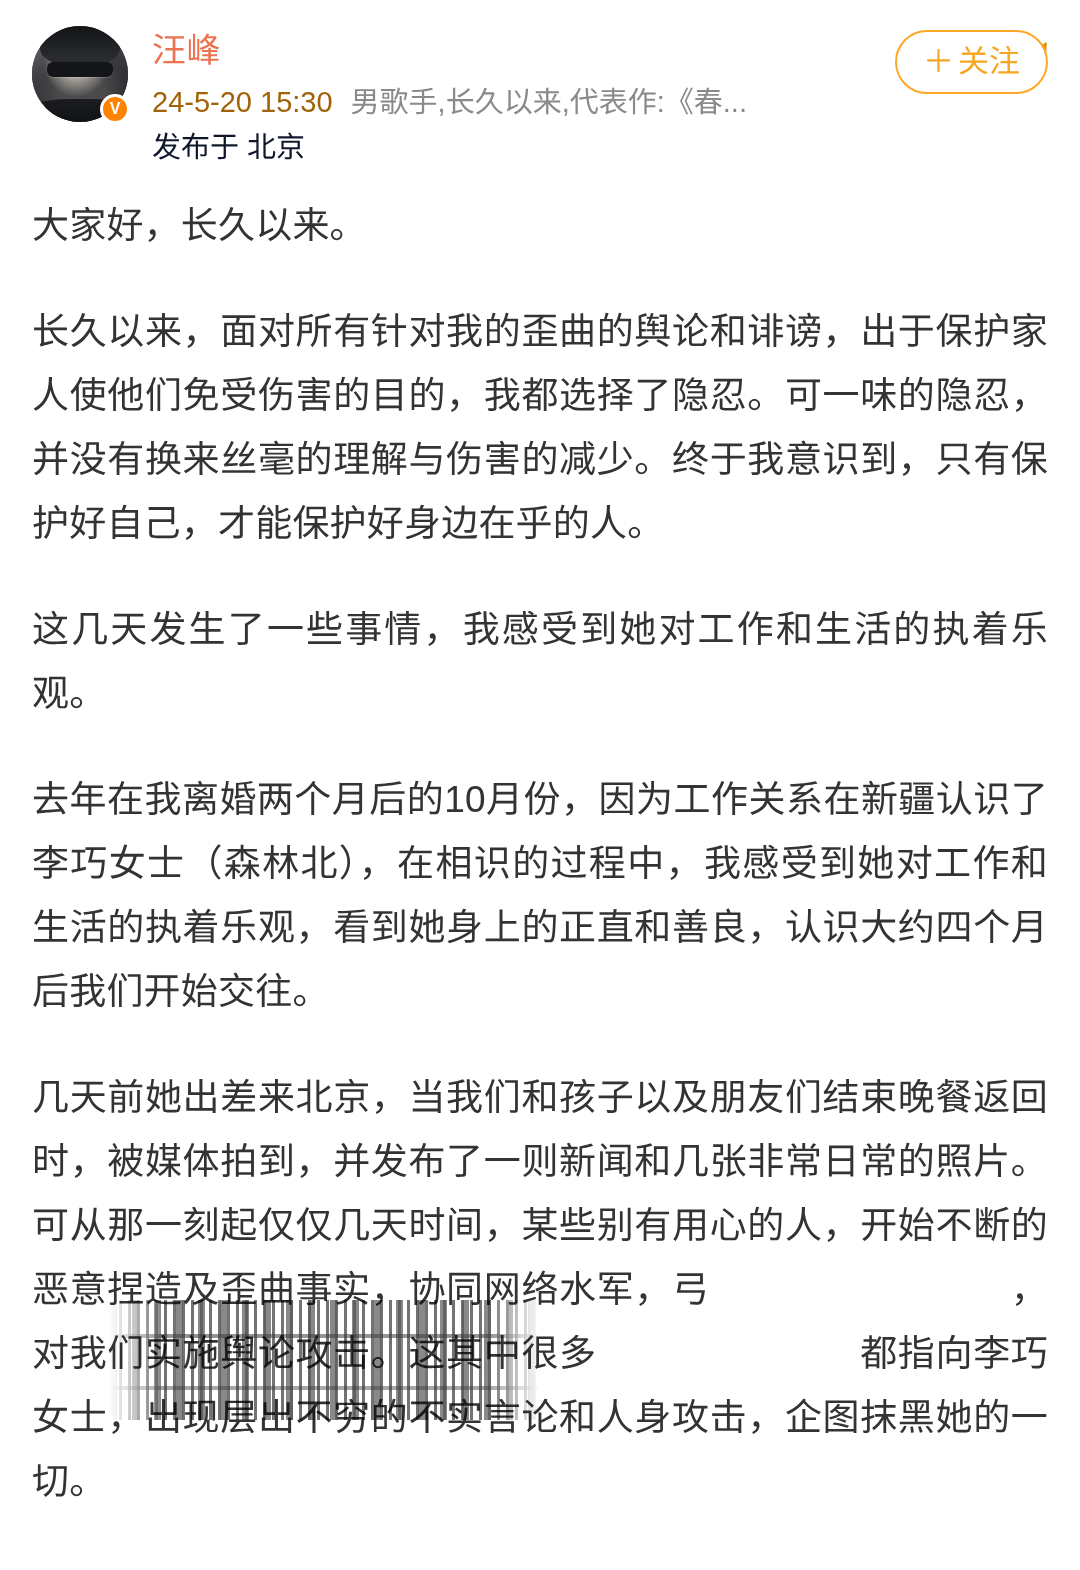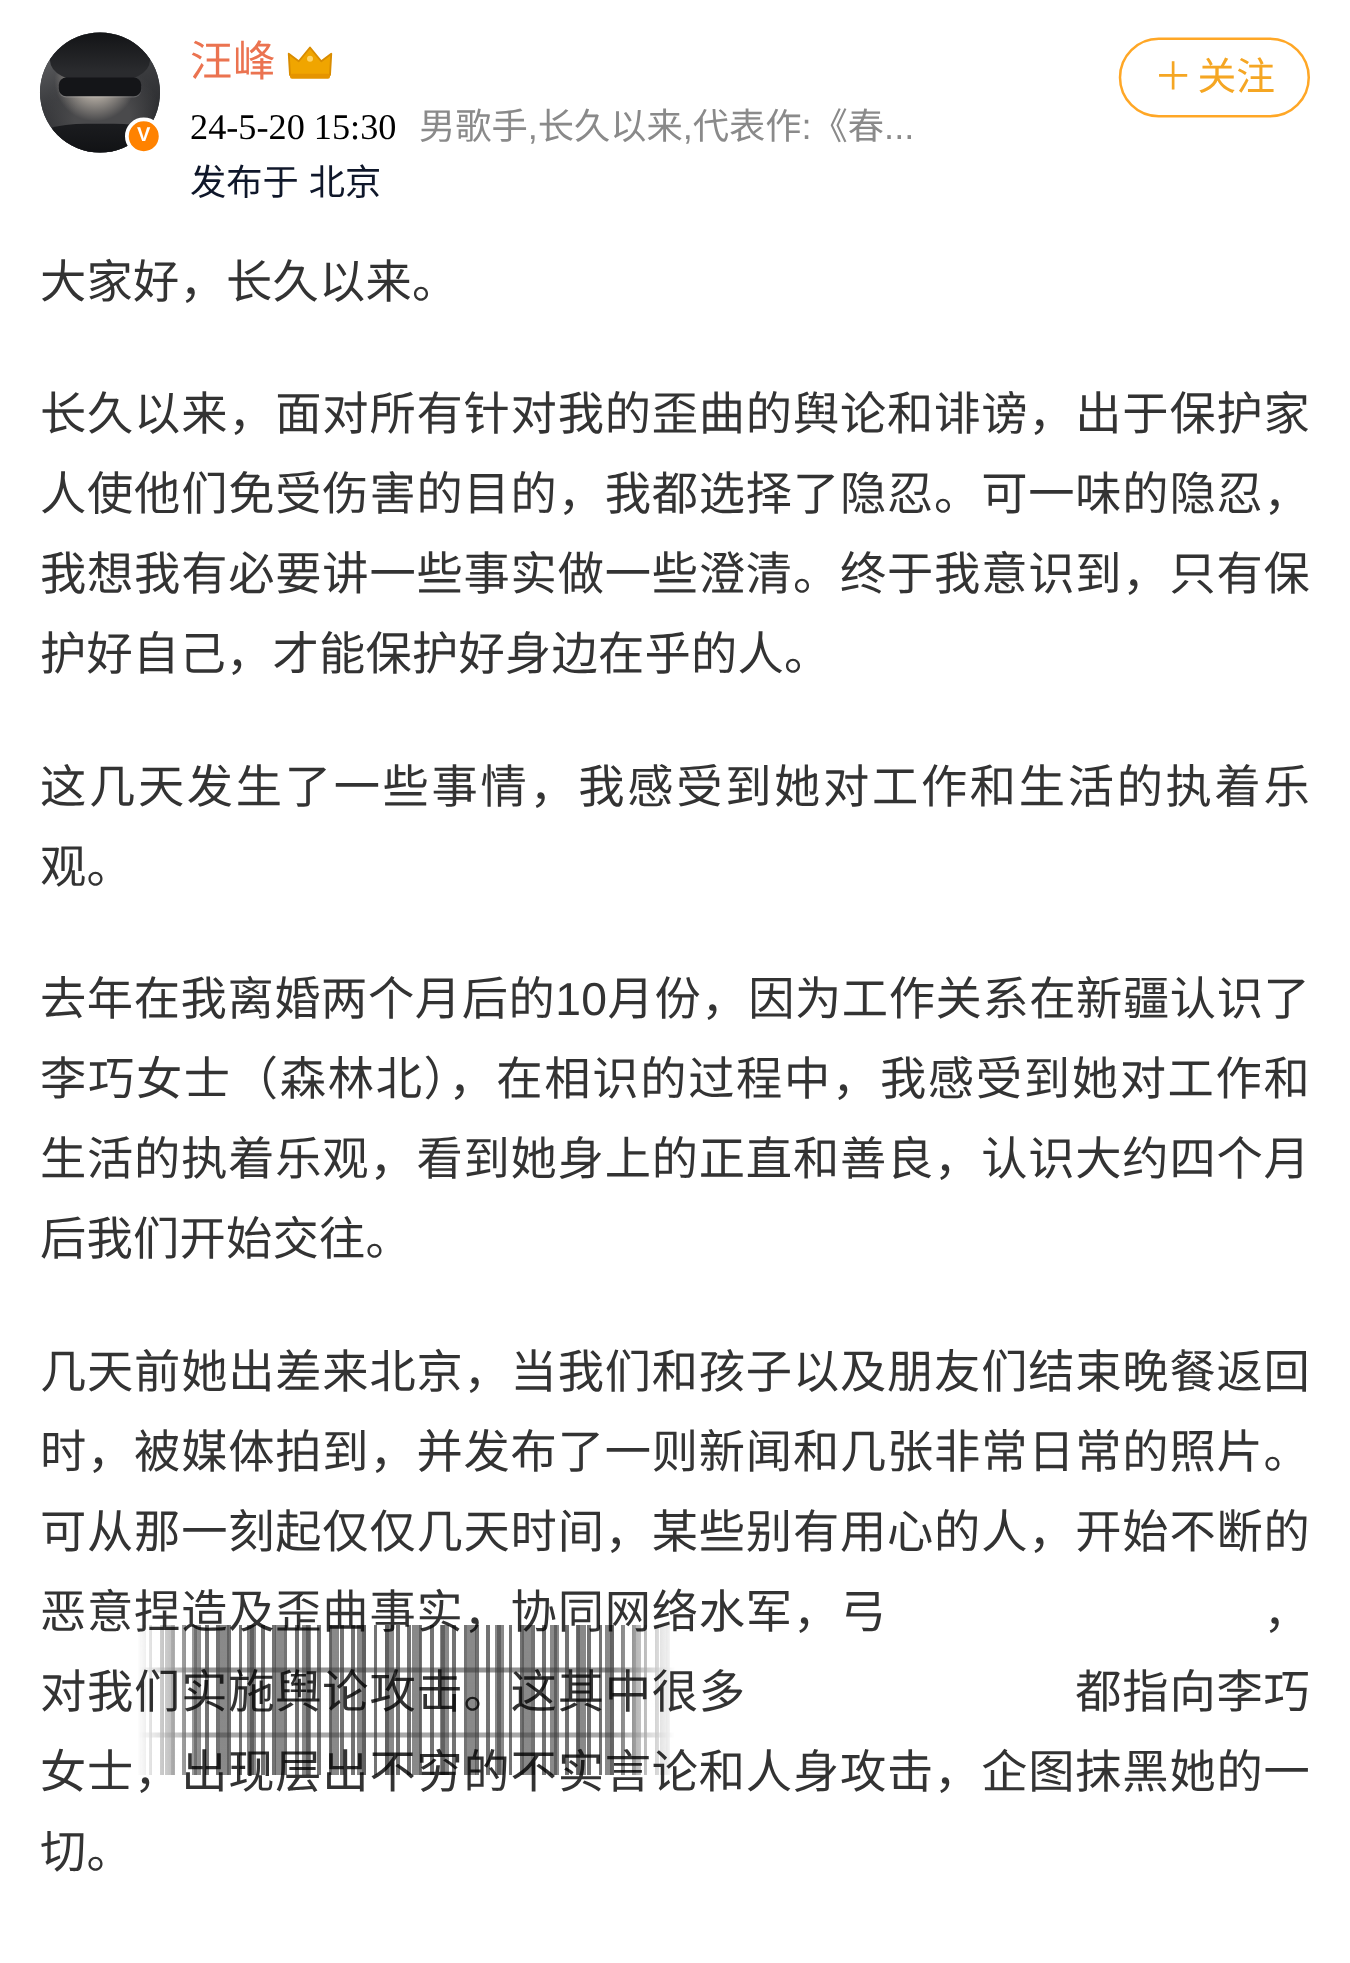--- a/index.html
+++ b/index.html
@@ -107,20 +107,21 @@
     padding-top: 4px;
     flex: 1 1 auto;
     min-width: 0;
   }
 
   .name-row {
     display: flex;
     align-items: center;
     gap: 8px;
     height: 48px;
+    justify-content: space-between;
   }
   .uname {
     color: #eb7350;
     font-size: 34px;
     line-height: 42px;
     letter-spacing: .5px;
   }
   .crown-icon {
     width: 38px;
     height: 30px;
@@ -133,21 +134,21 @@
     display: flex;
     align-items: baseline;
     gap: 18px;
     margin-top: 8px;
     color: #8a8a8a;
     font-size: 29px;
     line-height: 40px;
     white-space: nowrap;
     overflow: hidden;
   }
-  .time-row .time { color: #000000; font-family: Liberation Serif, serif; }
+  .time-row .time { color: #a16207; }
   .time-row .desc {
     color: #8a8a8a;
     overflow: hidden;
     text-overflow: ellipsis;
     max-width: 600px;
   }
   .loc-row {
     margin-top: 4px;
     color: #0f172a;
     font-size: 29px;
@@ -263,21 +264,21 @@
     </div>
 
     <div class="follow-btn">
       <span class="plus">＋</span>
       <span>关注</span>
     </div>
   </div>
 
   <div class="content">
     <p>大家好，长久以来。</p>
-    <p>长久以来，面对所有针对我的歪曲的舆论和诽谤，出于保护家人使他们免受伤害的目的，我都选择了隐忍。可一味的隐忍，我想我有必要讲一些事实做一些澄清。终于我意识到，只有保护好自己，才能保护好身边在乎的人。</p>
+    <p>长久以来，面对所有针对我的歪曲的舆论和诽谤，出于保护家人使他们免受伤害的目的，我都选择了隐忍。可一味的隐忍，并没有换来丝毫的理解与伤害的减少。终于我意识到，只有保护好自己，才能保护好身边在乎的人。</p>
     <p>这几天发生了一些事情，我感受到她对工作和生活的执着乐观。</p>
     <p>去年在我离婚两个月后的10月份，因为工作关系在新疆认识了李巧女士（森林北），在相识的过程中，我感受到她对工作和生活的执着乐观，看到她身上的正直和善良，认识大约四个月后我们开始交往。</p>
     <p>几天前她出差来北京，当我们和孩子以及朋友们结束晚餐返回时，被媒体拍到，并发布了一则新闻和几张非常日常的照片。可从那一刻起仅仅几天时间，某些别有用心的人，开始不断的恶意捏造及歪曲事实，协同网络水军，弓　　　　　　　　，对我们实施舆论攻击。这其中很多　　　　　　　都指向李巧女士，出现层出不穷的不实言论和人身攻击，企图抹黑她的一切。</p>
   </div>
 
   <div class="smear">
     <div class="line-a"></div>
     <div class="line-b"></div>
   </div>
 

